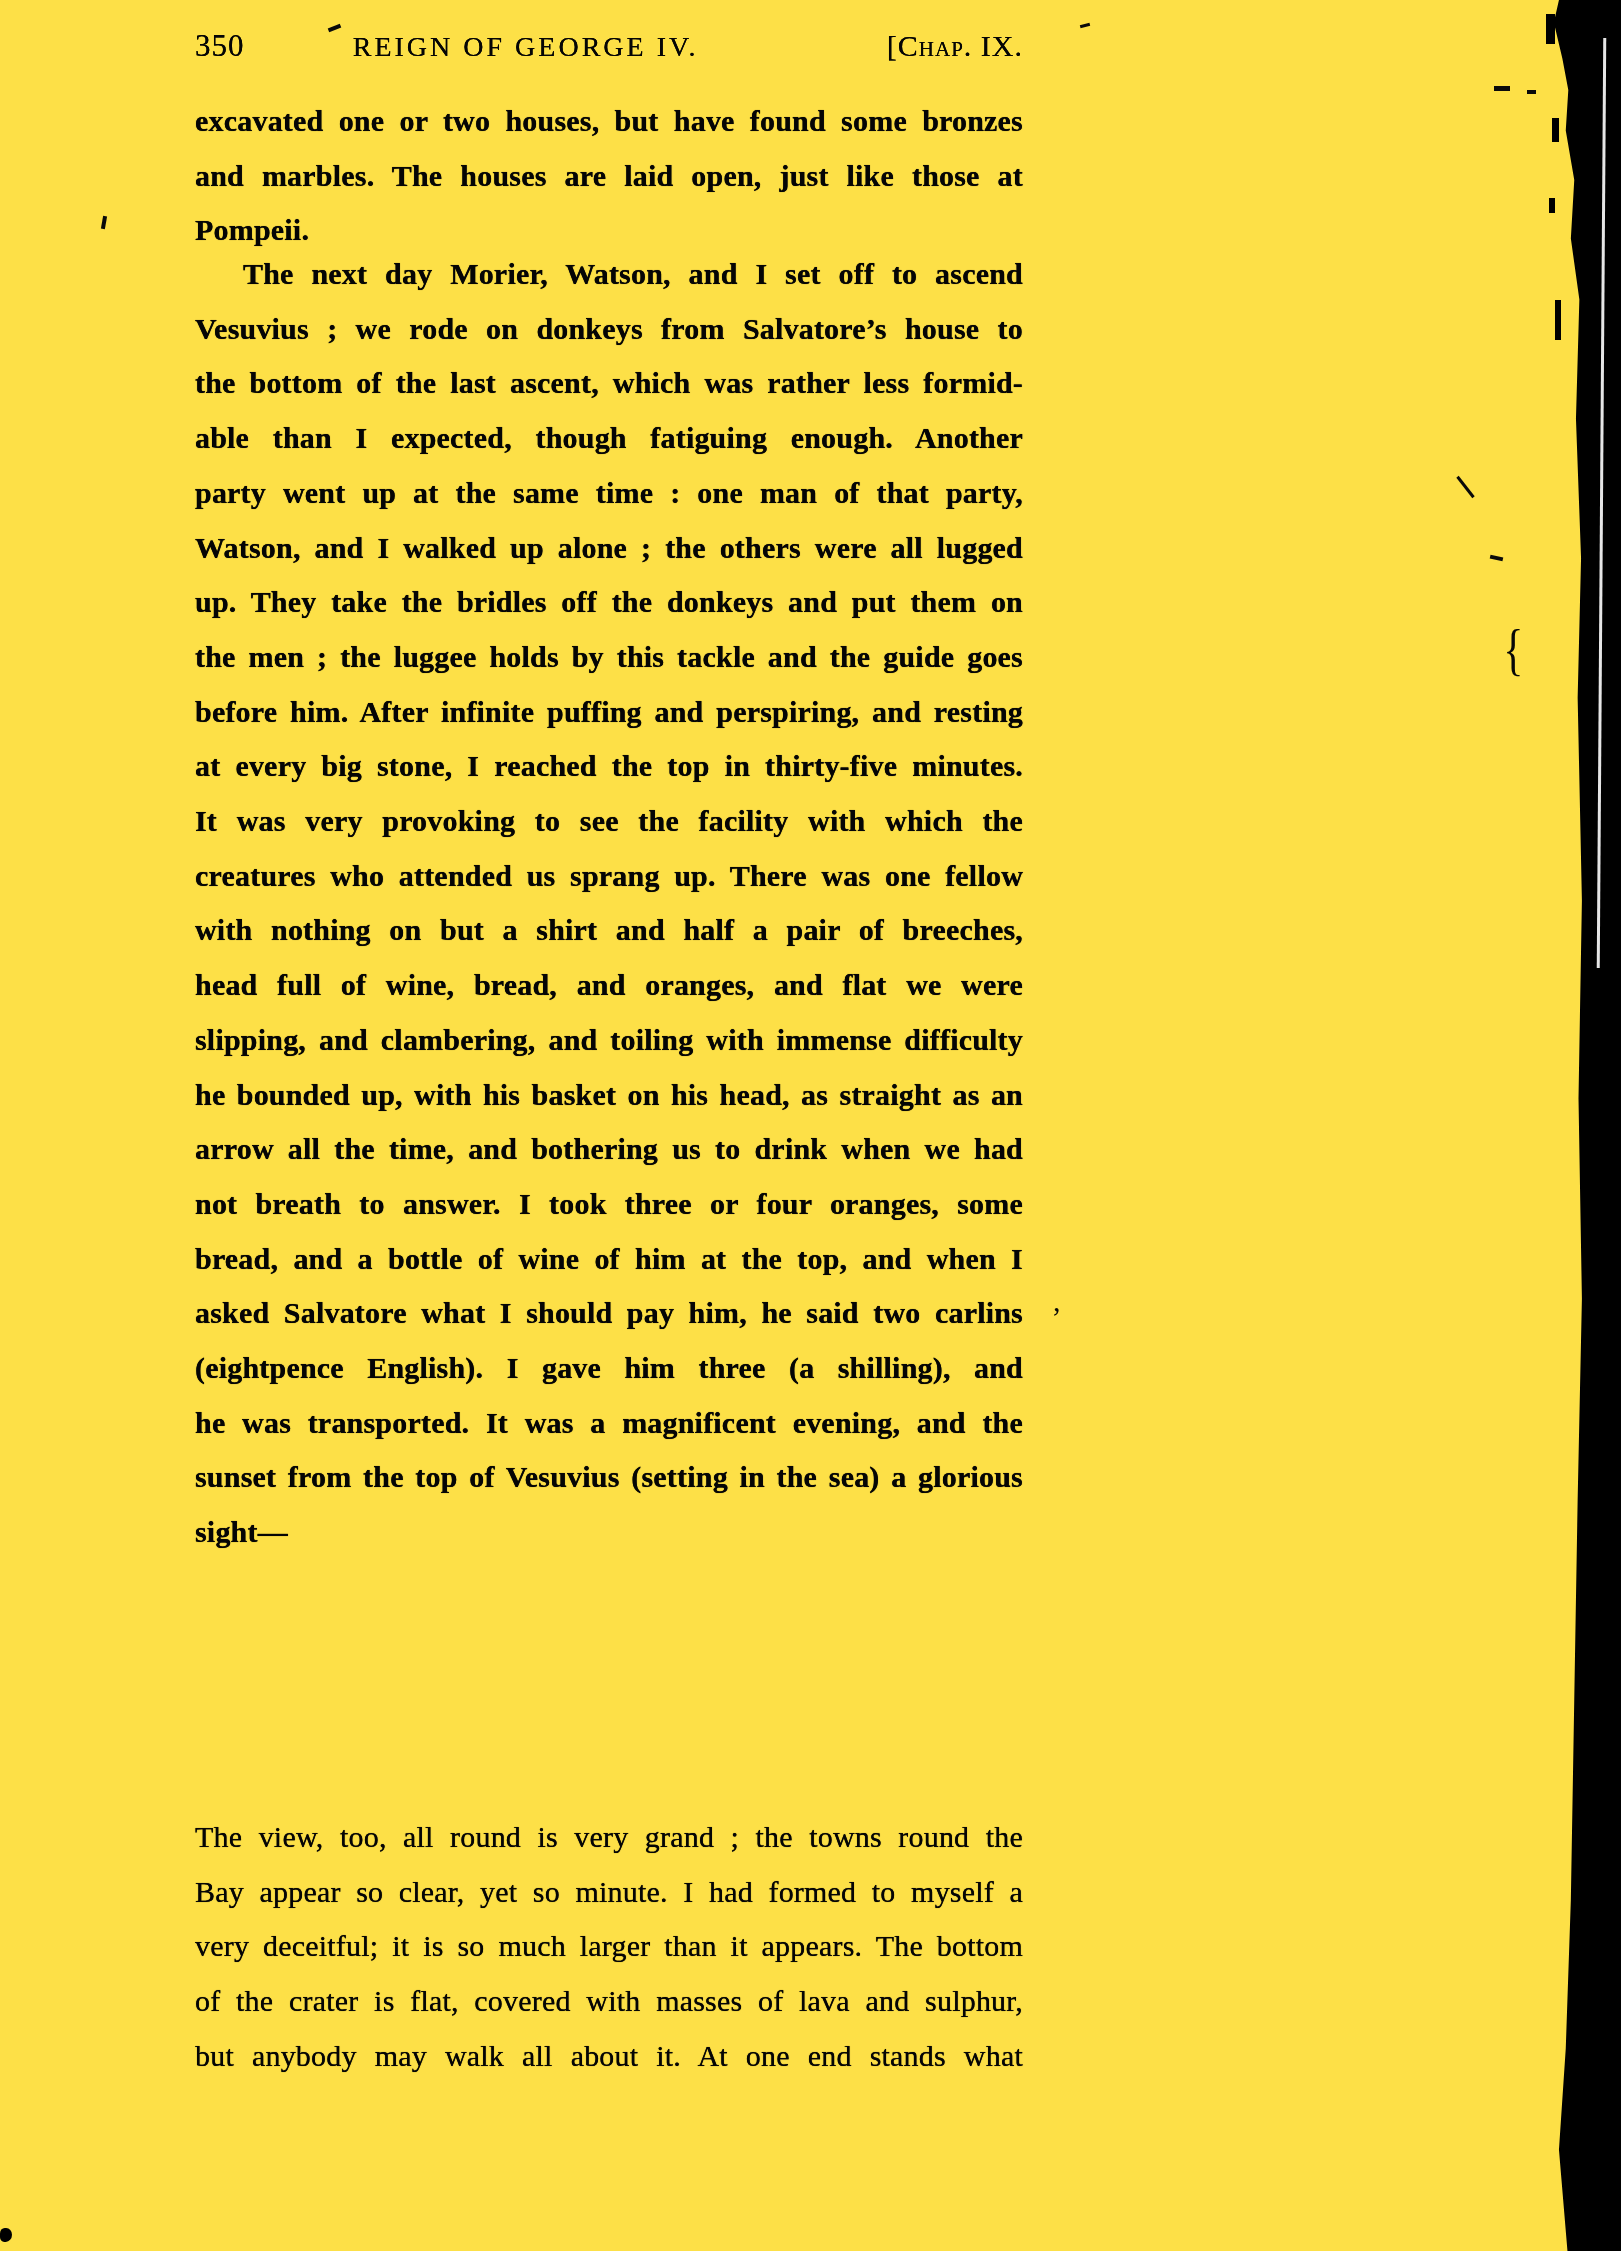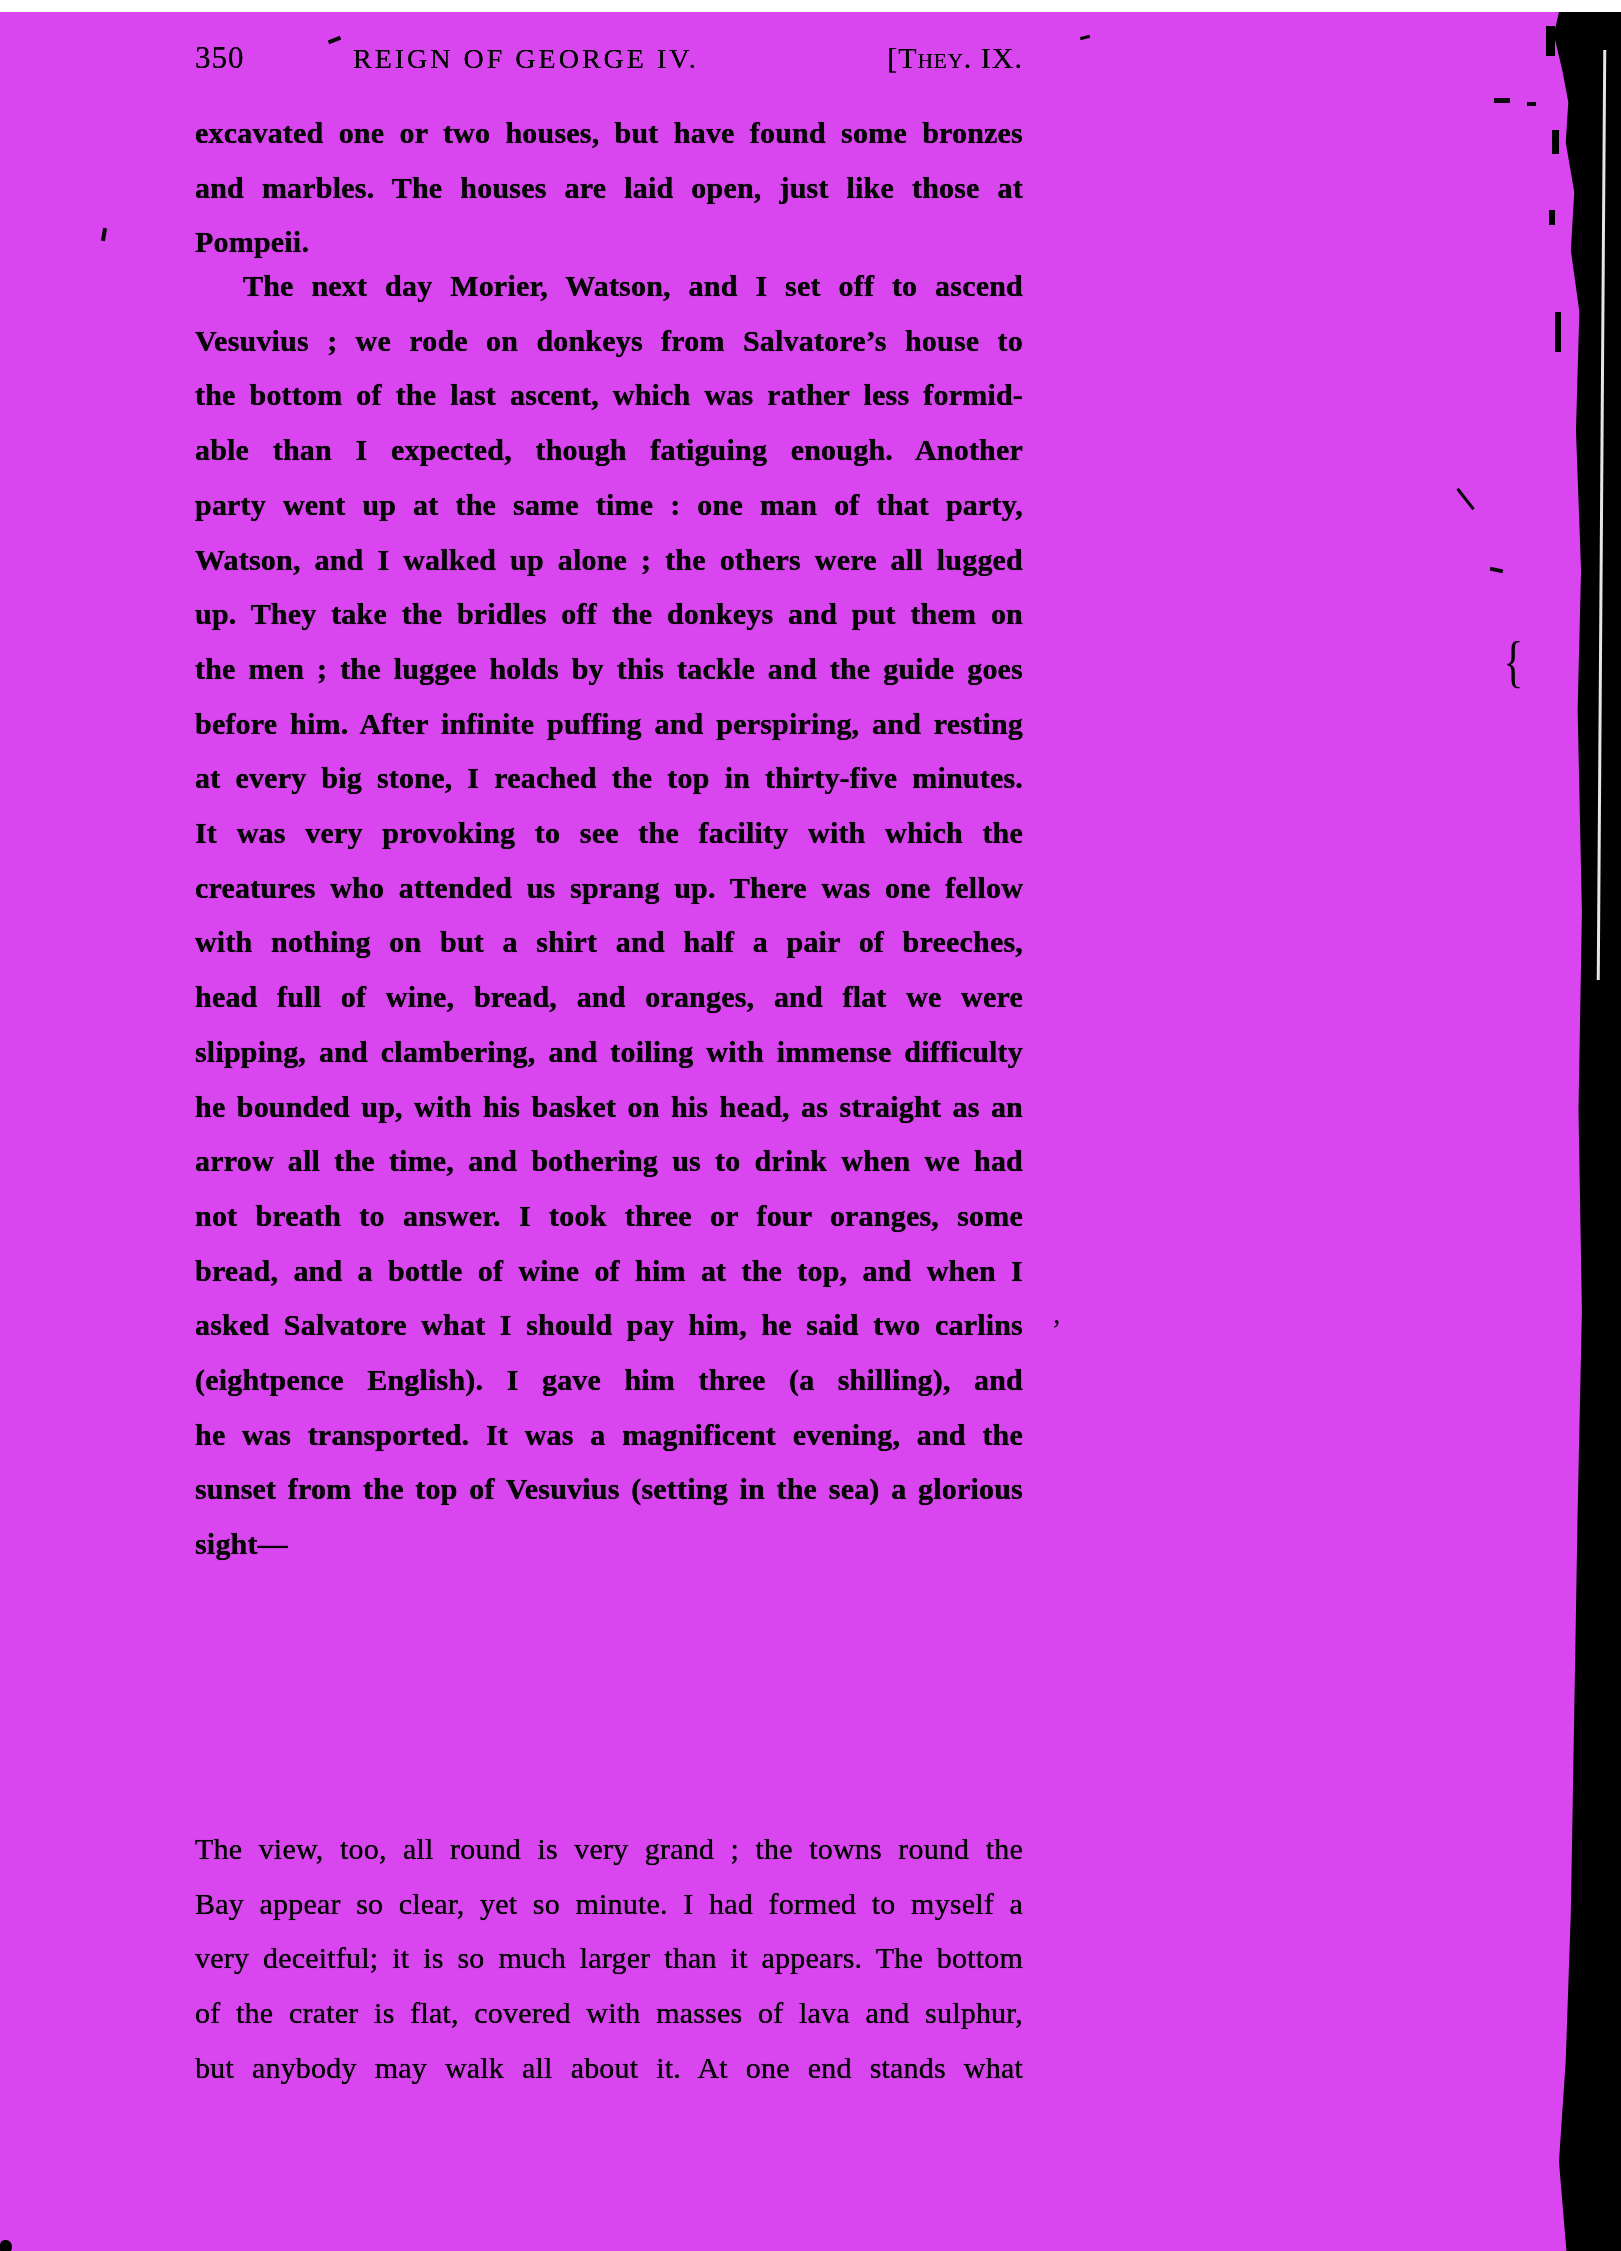--- a/index.html
+++ b/index.html
@@ -4,21 +4,21 @@
 <style>
   html,body{margin:0;padding:0;}
   body{
     width:1621px;height:2251px;
     background:#ffffff;
     position:relative;
     overflow:hidden;
     font-family:"Liberation Serif", serif;
     color:#050505;
   }
-  .scan-page{position:absolute;inset:0;background:#d946ef;margin-top:12px;}
+  .scan-page{position:absolute;inset:0;background:#fde047;}
   
   .header{
     position:absolute;left:195px;top:28px;width:828px;
     display:flex;justify-content:space-between;align-items:baseline;
     font-size:30px;
     text-shadow:0 0 .6px #000;
   }
   .page-number{font-size:31px;letter-spacing:1px;}
   .running-title{letter-spacing:3px;font-size:28px;transform:translateX(-40px);}
   .chapter-header{font-variant:small-caps;font-size:30px;letter-spacing:1px;}
@@ -74,21 +74,21 @@
   }
 </style>
 </head>
 <body>
 
 <div class="scan-page">
 
   <div class="header">
     <span class="page-number">350</span>
     <span class="running-title">REIGN OF GEORGE IV.</span>
-    <span class="chapter-header">[They. IX.</span>
+    <span class="chapter-header">[Chap. IX.</span>
   </div>
 
   <div class="text-block para1">
       <div class="line">excavated one or two houses, but have found some bronzes</div>
       <div class="line">and marbles.  The houses are laid open, just like those at</div>
       <div class="line">Pompeii.</div>
     </div>
 
   <div class="text-block para2">
       <div class="line">The next day Morier, Watson, and I set off to ascend</div>

